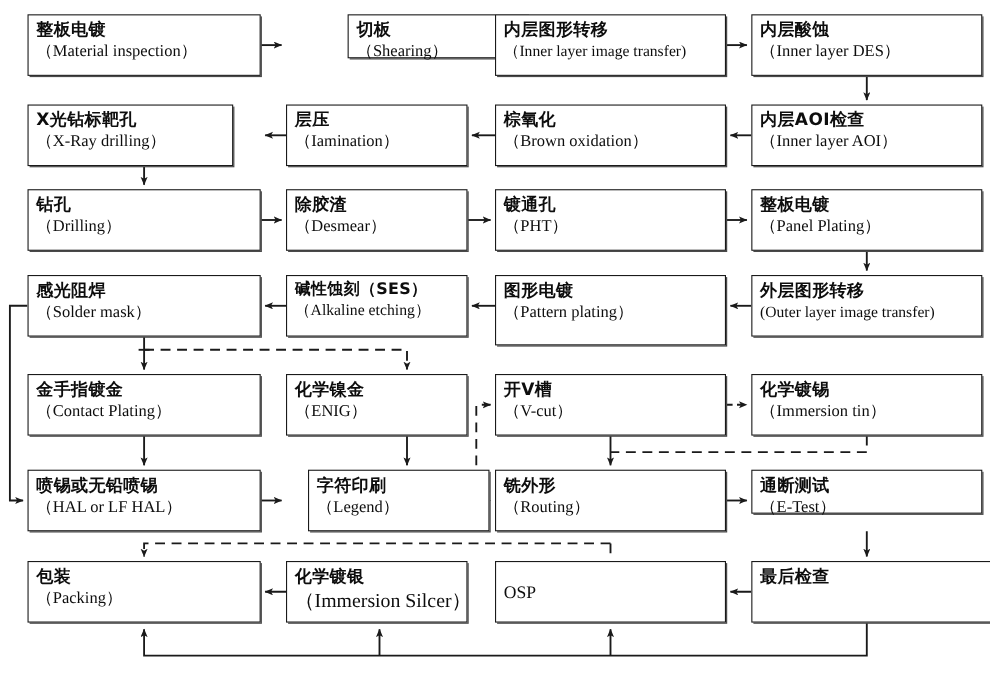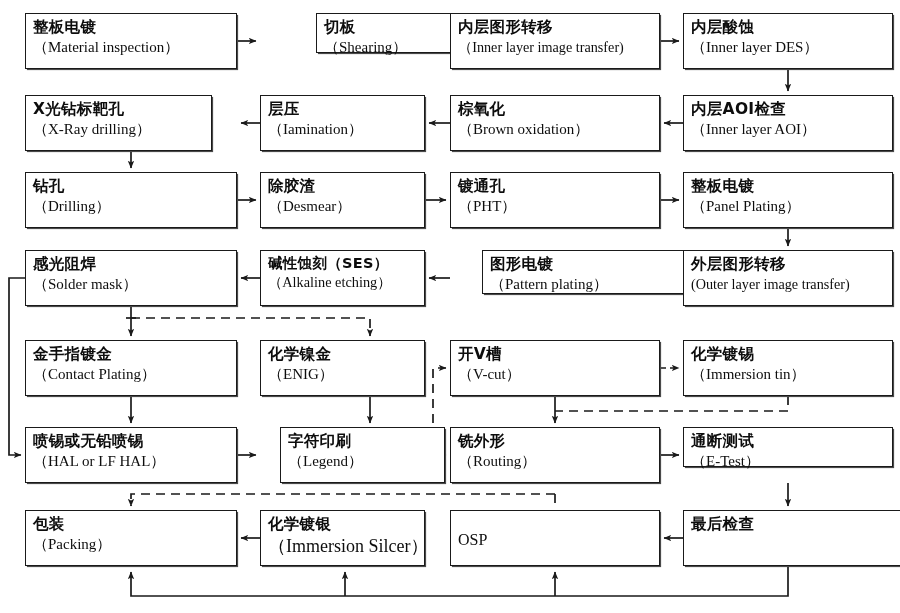--- a/index.html
+++ b/index.html
@@ -172,21 +172,21 @@
   </div>
 
   <div class="node" style="left:25px;top:250px;width:212px;height:56px;">
     <span class="cn">感光阻焊</span>
     <span class="en">（Solder mask）</span>
   </div>
   <div class="node" style="left:260px;top:250px;width:165px;height:56px;">
     <span class="cn" style="font-size:14.5px;">碱性蚀刻（SES）</span>
     <span class="en" style="font-size:14.3px;">（Alkaline etching）</span>
   </div>
-  <div class="node" style="left:450px;top:250px;width:210px;height:44px;margin-left:32px;">
+  <div class="node" style="left:450px;top:250px;width:210px;height:64px;">
     <span class="cn">图形电镀</span>
     <span class="en">（Pattern plating）</span>
   </div>
   <div class="node" style="left:683px;top:250px;width:210px;height:56px;">
     <span class="cn">外层图形转移</span>
     <span class="en" style="font-size:14.2px;">(Outer layer image transfer)</span>
   </div>
 
   <div class="node" style="left:25px;top:340px;width:212px;height:56px;">
     <span class="cn">金手指镀金</span>

